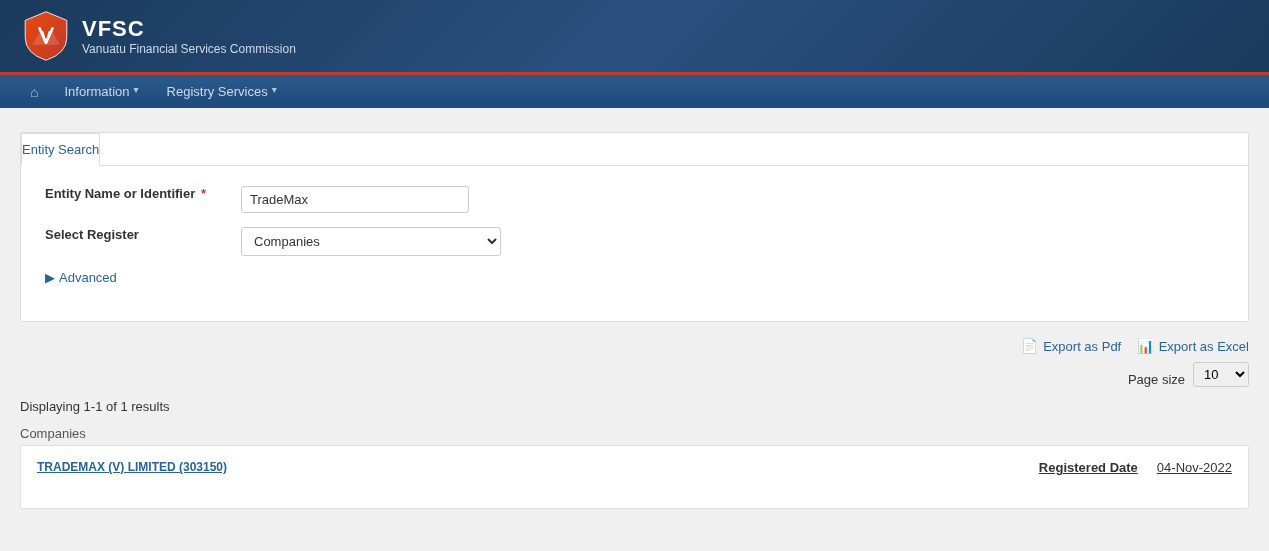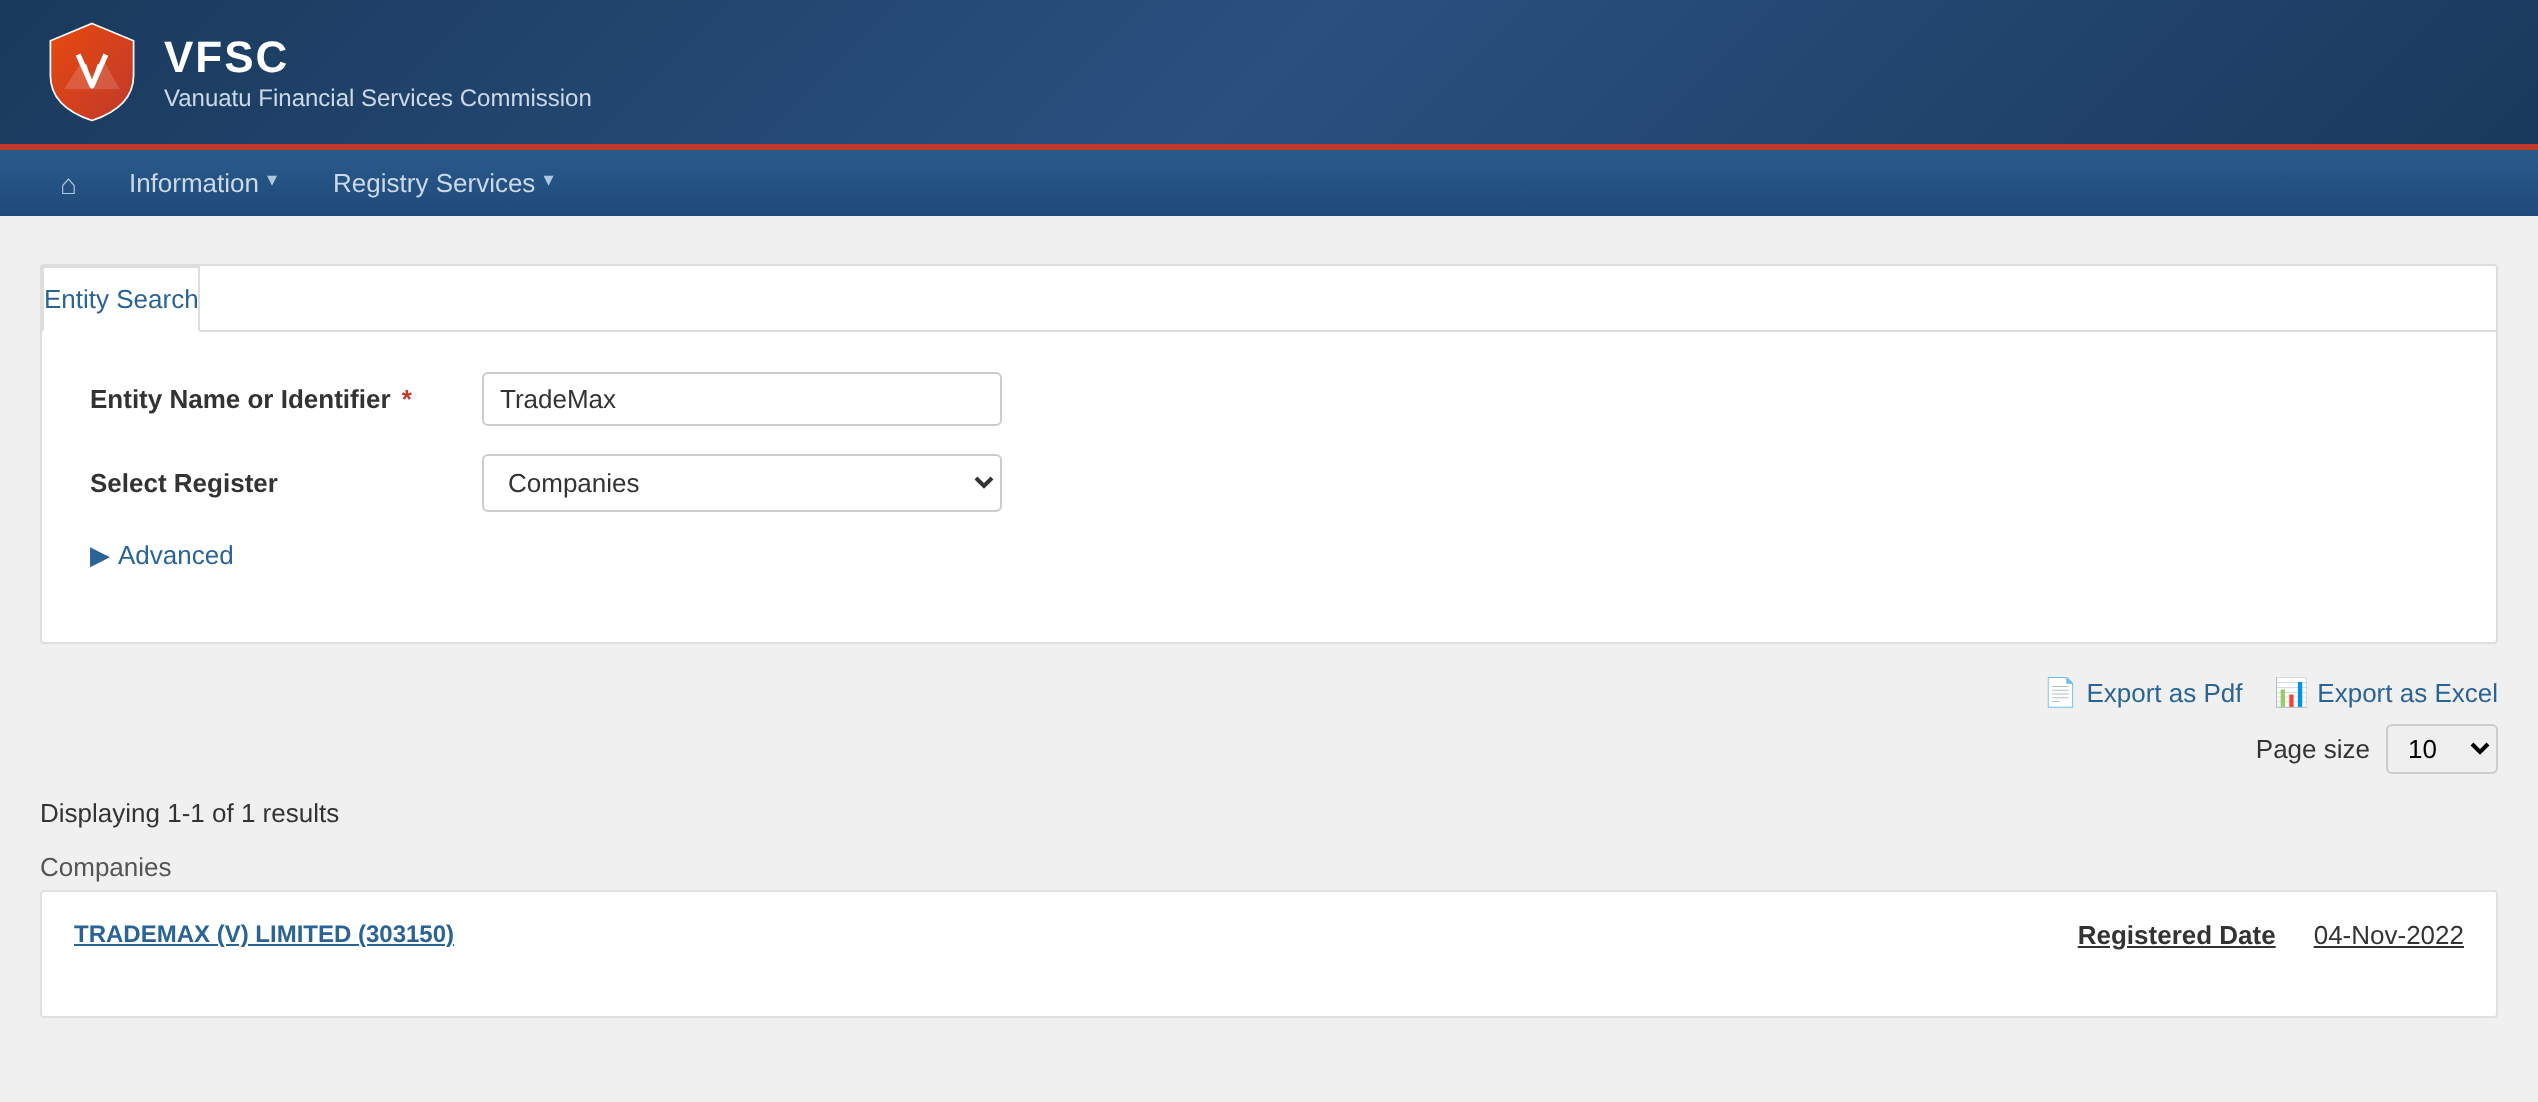--- a/index.html
+++ b/index.html
@@ -98,36 +98,36 @@
       margin-bottom: -1px;
       cursor: pointer;
       background: white;
     }
 
     .form-area {
       padding: 20px 24px;
     }
     .form-row {
       display: flex;
-      align-items: center;
+      align-items: flex-start;
       margin-bottom: 14px;
       gap: 16px;
     }
     .form-label {
       min-width: 180px;
       font-weight: bold;
       font-size: 13px;
       color: #333;
     }
     .required-star {
       color: #c0392b;
       margin-left: 2px;
     }
     .form-input {
-      width: 260px;
+      width: 228px;
       padding: 5px 8px;
       border: 1px solid #ccc;
       border-radius: 3px;
       font-size: 13px;
       color: #333;
       outline: none;
     }
 
     .form-select {
       width: 260px;
@@ -186,21 +186,21 @@
       text-decoration: none;
       display: flex;
       align-items: center;
       gap: 4px;
     }
     .doc-icon { font-size: 14px; }
 
     .page-size-row {
       display: flex;
       justify-content: flex-end;
-      align-items: center;
+      align-items: flex-end;
       gap: 8px;
       margin-bottom: 12px;
       font-size: 13px;
       color: #333;
     }
     .page-size-select {
       padding: 3px 6px;
       border: 1px solid #ccc;
       border-radius: 3px;
       font-size: 13px;

